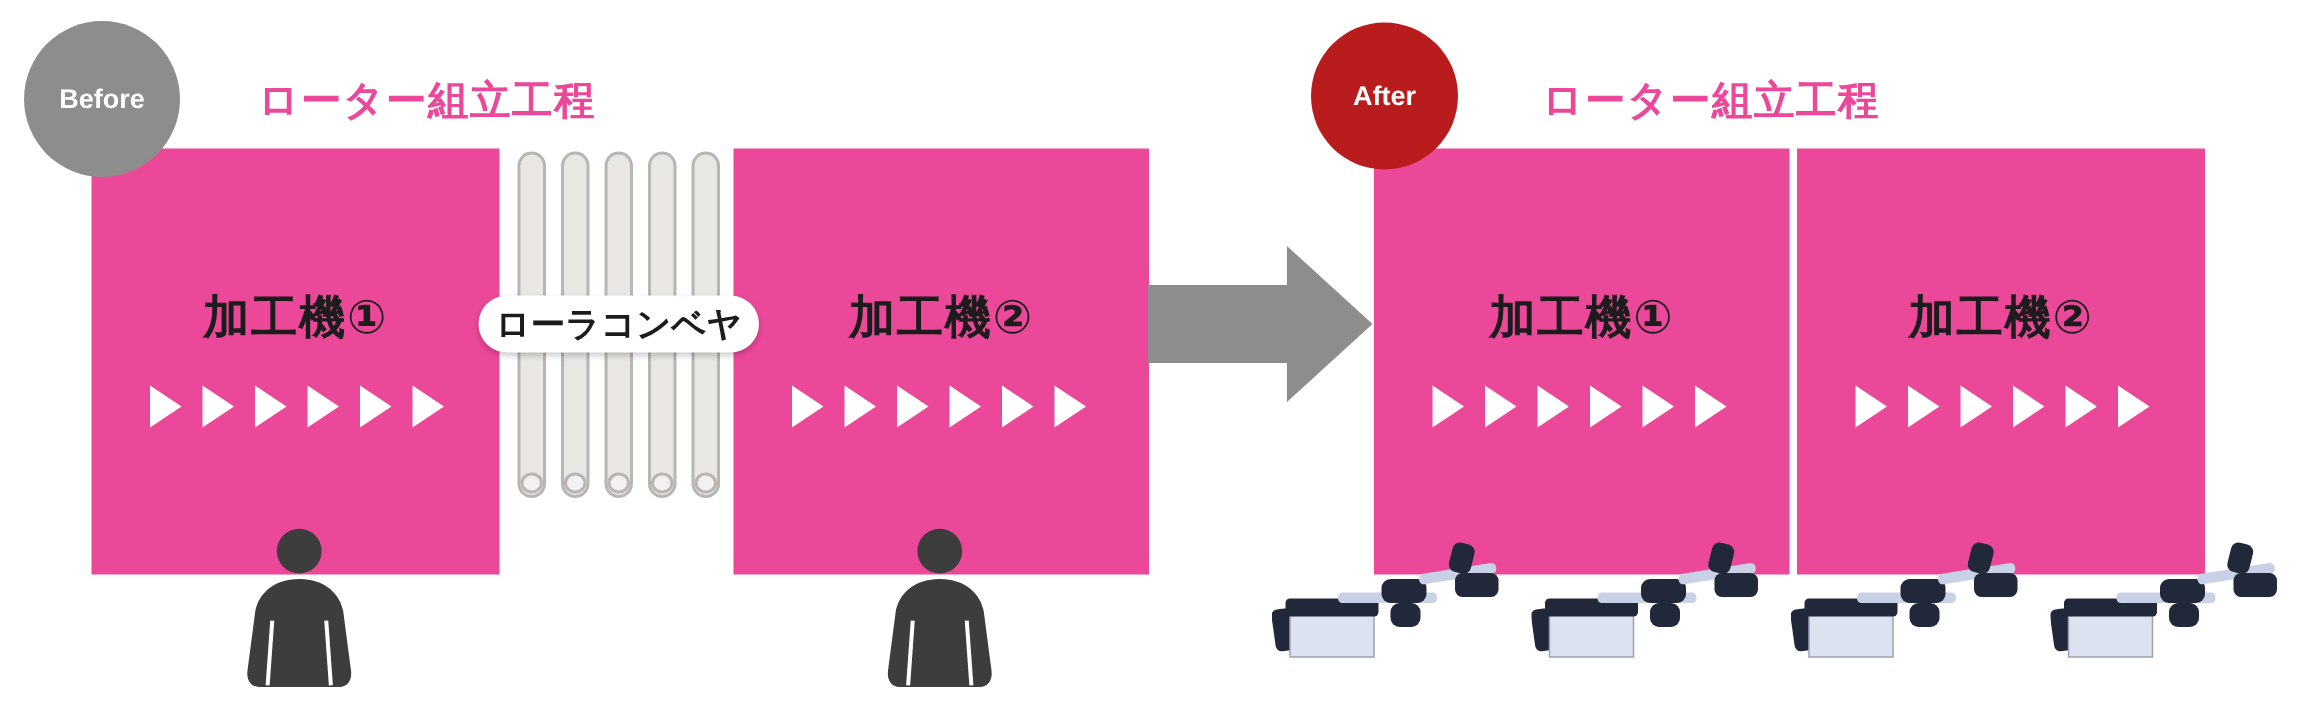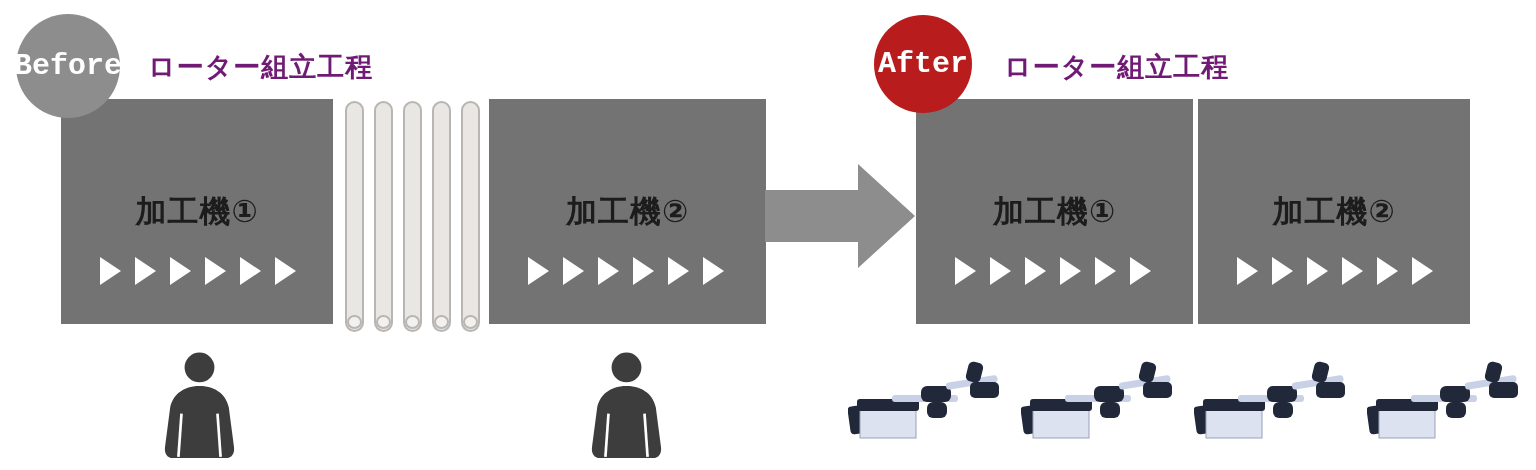--- a/index.html
+++ b/index.html
@@ -16,45 +16,45 @@
 
   
   .badge {
     position: absolute;
     border-radius: 50%;
     display: flex;
     align-items: center;
     justify-content: center;
     color: #ffffff;
     font-weight: bold;
-    font-size: 30px;
+    font-size: 18px;
     z-index: 5;
-    font-family: Liberation Mono, monospace;
   }
   .badge.before { left: 16px; top: 14px; width: 104px; height: 104px; background: #8d8d8d; }
   .badge.after  { left: 874px; top: 15px; width: 98px;  height: 98px;  background: #b91c1c; }
 
   .section-title {
     position: absolute;
     top: 49px;
     font-size: 27px;
     font-weight: bold;
-    color: #701a75;
+    color: #ec4899;
     letter-spacing: 1px;
     white-space: nowrap;
+    margin-left: 24px;
   }
   .section-title.before { left: 148px; }
   .section-title.after  { left: 1004px; }
 
   
   .machine-box {
     position: absolute;
     top: 99px;
-    height: 225px;
-    background: #737373;
+    height: 284px;
+    background: #ec4899;
   }
   .machine-box.b1 { left: 61px;   width: 272px; }
   .machine-box.b2 { left: 489px;  width: 277px; }
   .machine-box.a1 { left: 916px;  width: 277px; }
   .machine-box.a2 { left: 1198px; width: 272px; }
 
   .machine-label {
     position: absolute;
     top: 92px;
     left: 0;
@@ -177,20 +177,21 @@
       </div>
   </div>
 
   <div class="roller-bars">
     <span class="roller-bar"></span>
   <span class="roller-bar"></span>
       <span class="roller-bar"></span>
       <span class="roller-bar"></span>
       <span class="roller-bar"></span>
     </div>
+  <div class="conveyor-pill">ローラコンベヤ</div>
 
   <div class="machine-box b2">
     <div class="machine-label">加工機②</div>
     <div class="flow-arrows">
       <span class="flow-arrow"></span>
     <span class="flow-arrow"></span>
         <span class="flow-arrow"></span>
         <span class="flow-arrow"></span>
         <span class="flow-arrow"></span>
         <span class="flow-arrow"></span>

